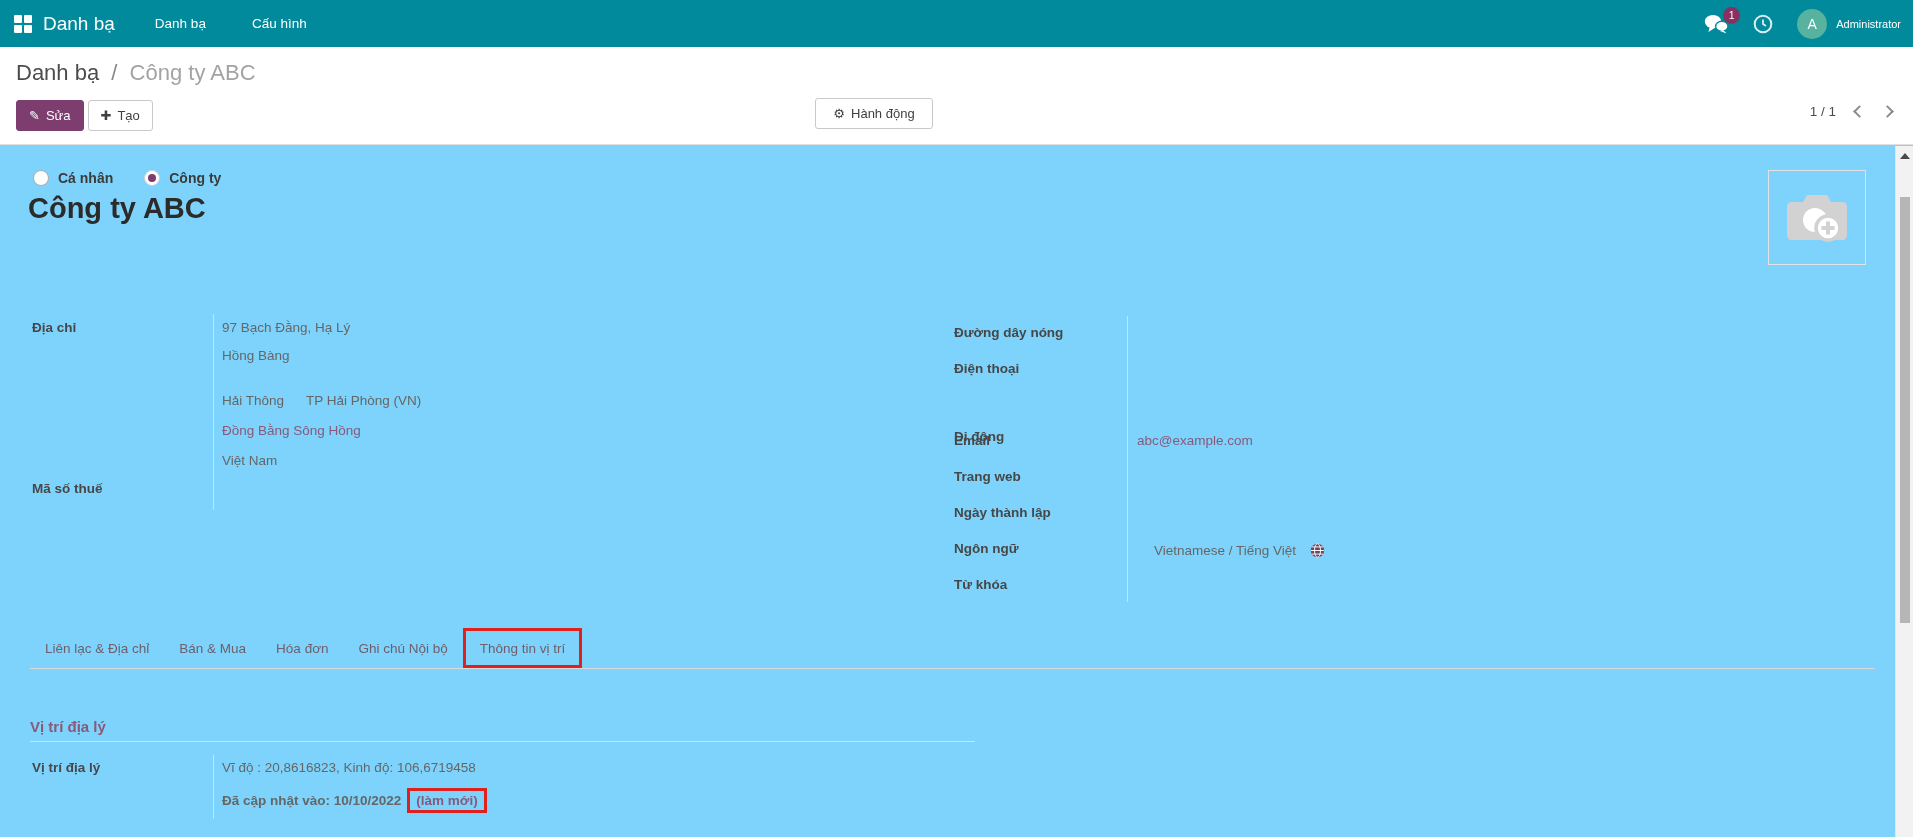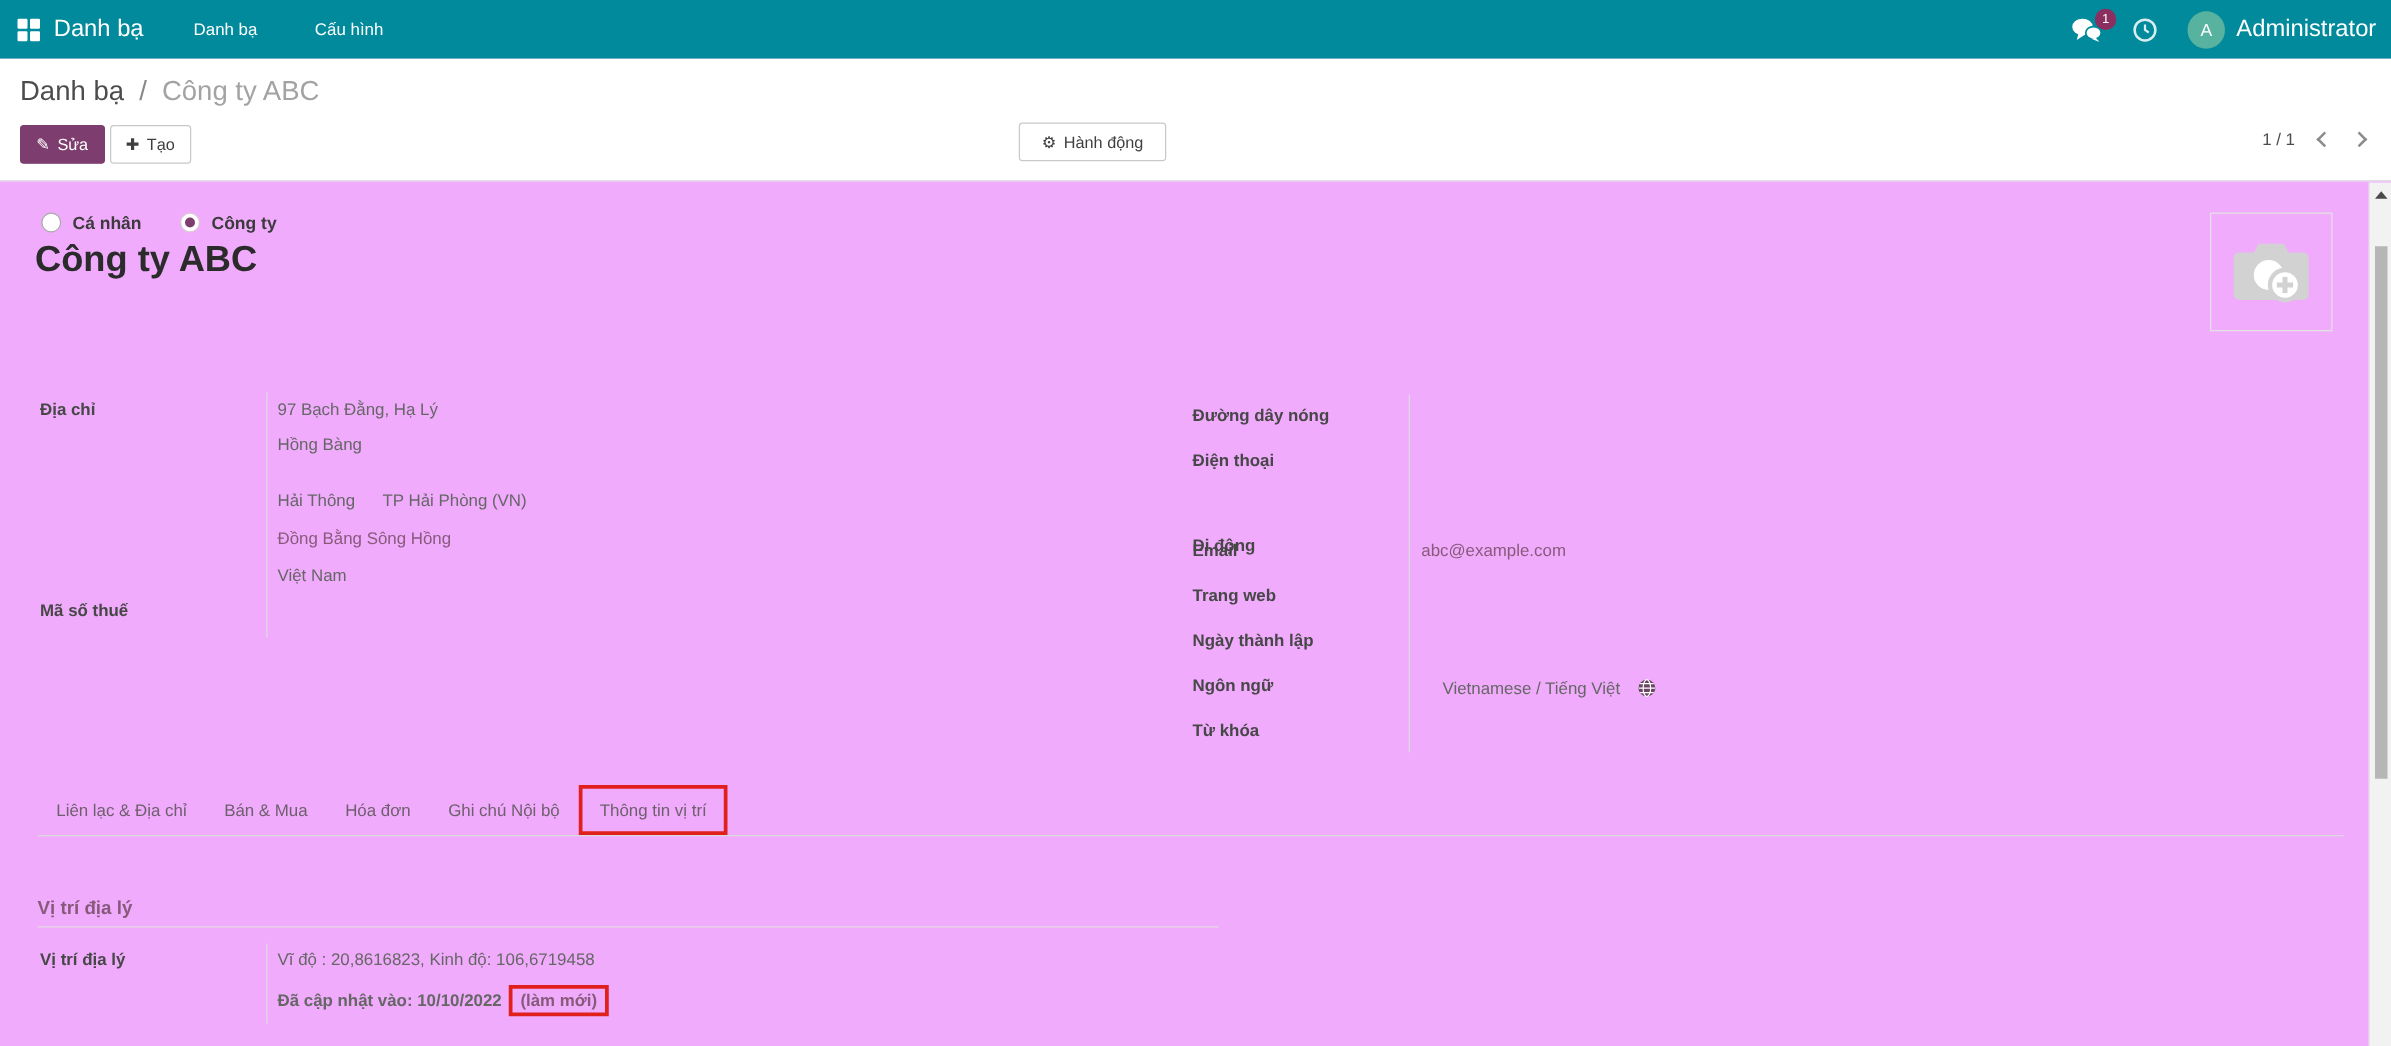--- a/index.html
+++ b/index.html
@@ -1,35 +1,35 @@
 <!DOCTYPE html>
 <html><head>
 <meta charset="utf-8">
 <style>
   * { margin:0; padding:0; box-sizing:border-box; }
   html,body { background:#fff; }
   .screen {
-    position:relative; width:1913px; height:837px; background:#f0abfc; overflow:hidden;
+    position:relative; width:1913px; height:837px; background:#7dd3fc; overflow:hidden;
     font-family:"Liberation Sans","DejaVu Sans",sans-serif; color:#4c4c4c;
   }
   
   .navbar { position:absolute; top:0; left:0; right:0; height:47px; background:#008a9b; display:flex; align-items:center; color:#fff; }
   .apps-icon { margin-left:14px; display:grid; grid-template-columns:8px 8px; grid-template-rows:8px 8px; gap:2px; cursor:pointer; }
   .apps-icon span { background:#fff; border-radius:1px; }
   .brand { font-size:19px; font-weight:400; margin-left:11px; margin-right:32px; cursor:pointer; }
   .nav-item { font-size:13.5px; margin-right:30px; padding:0 8px; cursor:pointer; }
   .nav-right { margin-left:auto; display:flex; align-items:center; gap:24px; margin-right:12px; }
   .chat-wrap { position:relative; cursor:pointer; height:20px; }
   .chat-badge { position:absolute; top:-7px; right:-11px; min-width:17px; height:17px; border-radius:50%;
     background:#8a2f60; color:#fff; font-size:10.5px; display:flex; align-items:center; justify-content:center; }
   .clock-wrap { cursor:pointer; height:20px; }
   .user-menu { display:flex; align-items:center; gap:9px; cursor:pointer; }
   .avatar { width:30px; height:30px; border-radius:50%; background:#57b2a0; color:#fff; font-size:14px;
     display:flex; align-items:center; justify-content:center; }
-  .user-name { font-size:19px; }
+  .user-name { font-size:11px; }
   
   .control-panel { position:absolute; top:47px; left:0; right:0; height:98px; background:#fff; border-bottom:1px solid #e0e0e0; }
   .breadcrumb { position:absolute; left:16px; top:13px; font-size:22px; }
   .breadcrumb .parent { color:#4c4c4c; cursor:pointer; }
   .breadcrumb .sep { color:#888; margin:0 6px; }
   .breadcrumb .current { color:#a3a3a3; }
   .btn-row { position:absolute; left:16px; top:53px; display:flex; gap:4px; }
   .btn { height:31px; display:inline-flex; align-items:center; gap:6px; padding:0 12px; font-size:13px;
     border-radius:3px; border:1px solid transparent; cursor:pointer; background:#fff;
     font-family:"Liberation Sans","DejaVu Sans",sans-serif; }

